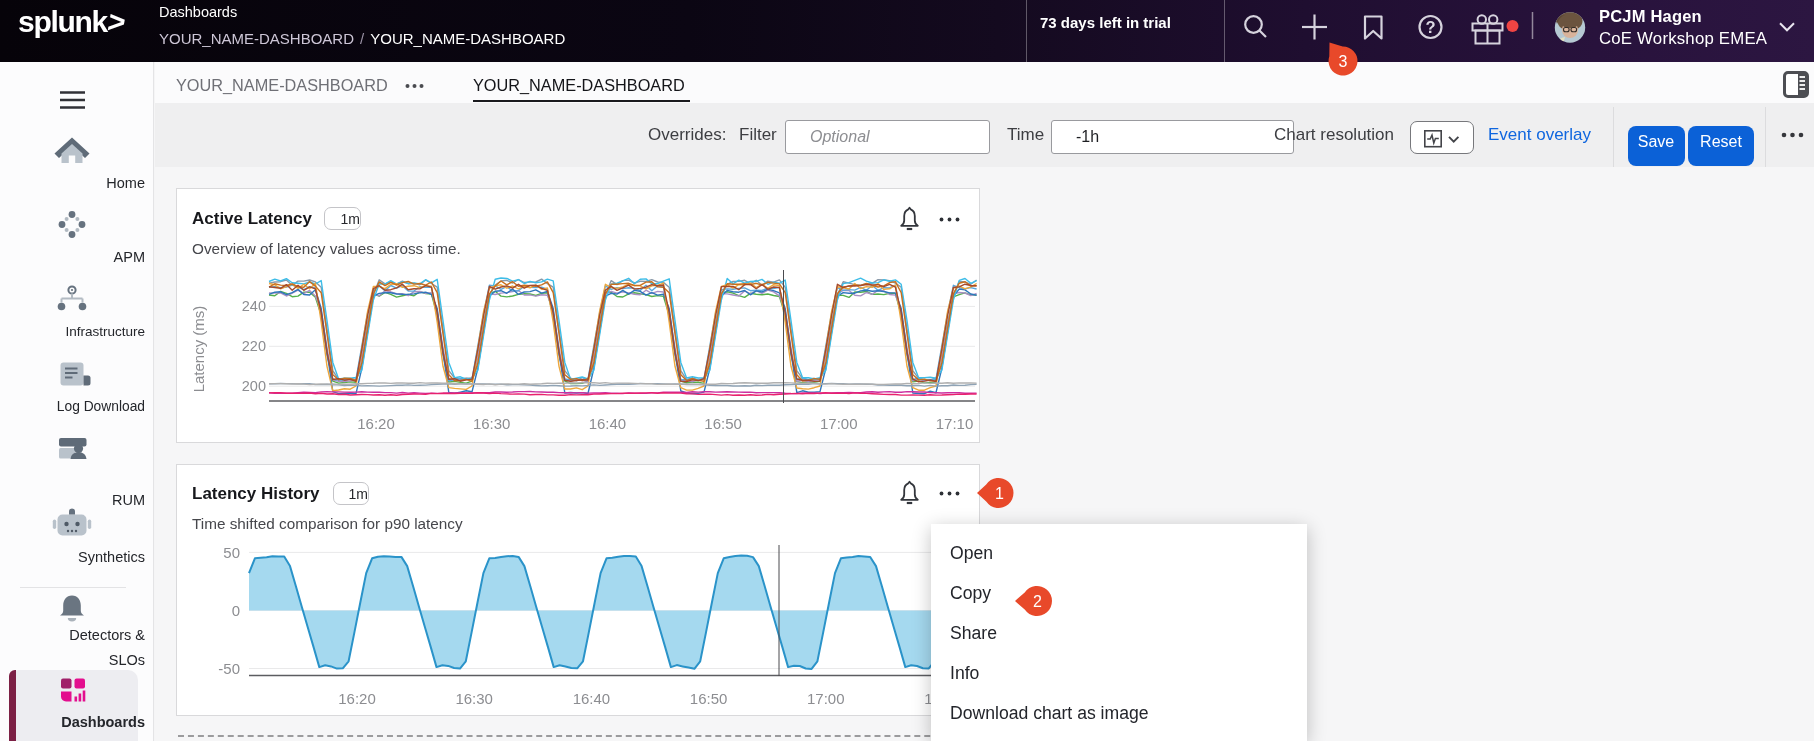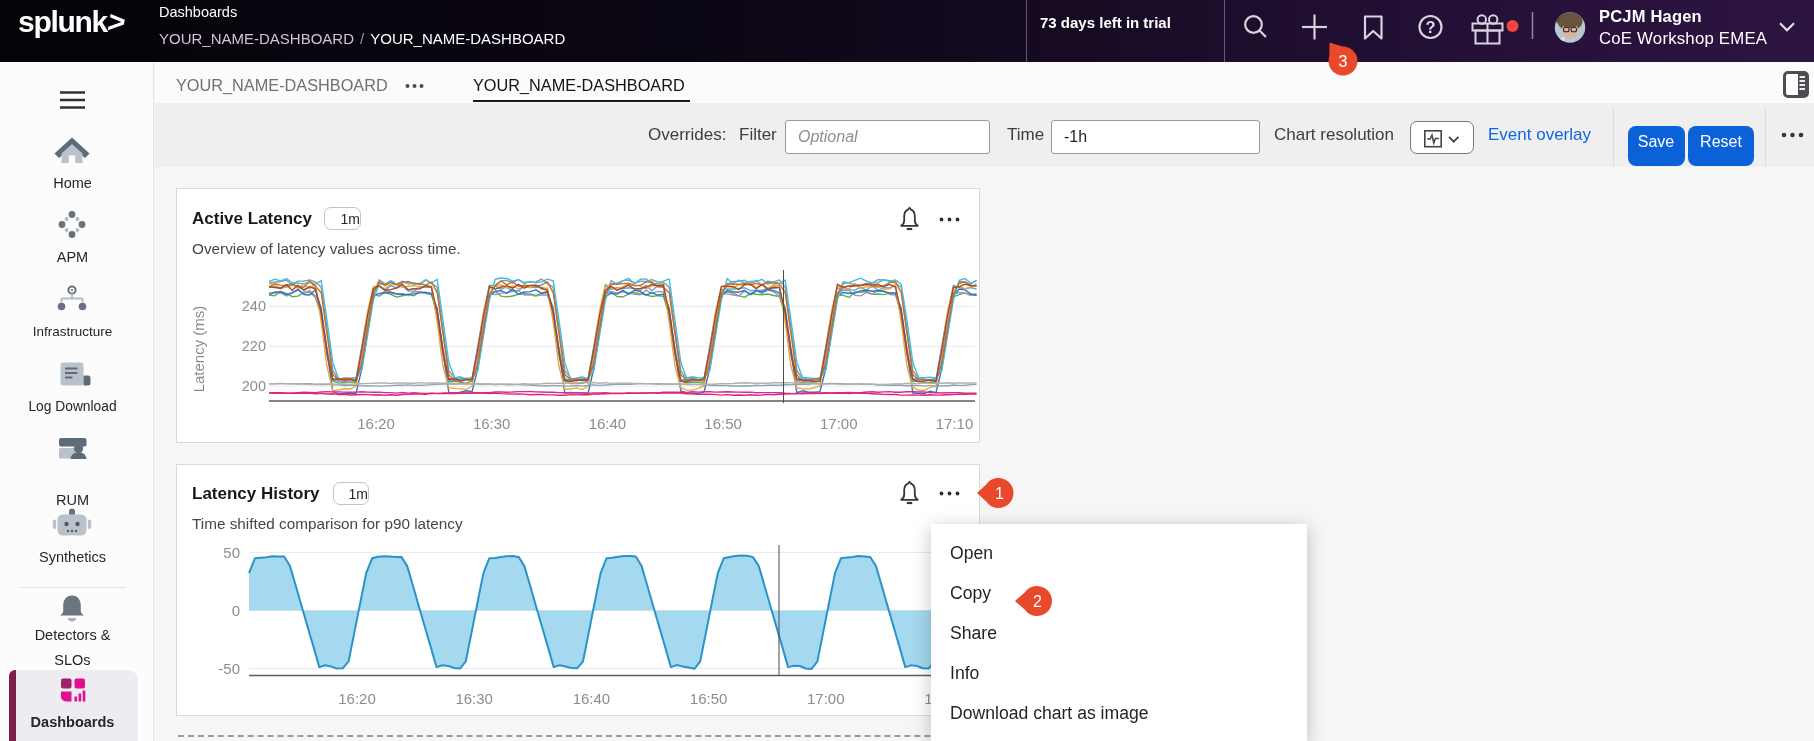--- a/index.html
+++ b/index.html
@@ -10,33 +10,33 @@
 #logo .gt{display:inline-block;transform:skewX(-10deg);margin-left:1px}
 #crumb1{position:absolute;left:159px;top:4px;font-size:14.5px;color:#ffffff}
 #crumb2{position:absolute;left:159px;top:30px;font-size:15px;color:#cdc6d6}
 #crumb2 b{color:#fff;font-weight:normal}
 #crumb2 .sl{color:#9b93a6;padding:0 6px}
 #trial{position:absolute;left:1040px;top:14px;font-size:15px;font-weight:bold;color:#fff}
 #uname{position:absolute;left:1599px;top:7px;font-size:16.5px;font-weight:bold;color:#fff;letter-spacing:0.2px}
 #uorg{position:absolute;left:1599px;top:29px;font-size:16.8px;color:#fff;letter-spacing:0.2px}
 
 #sidebar{position:absolute;left:0;top:62px;width:154px;height:679px;background:#fcfcfd;border-right:1px solid #e4e4e6}
-.sblabel{position:absolute;width:145px;text-align:center;font-size:14.5px;color:#24262b}
+.sblabel{position:absolute;width:145px;text-align:right;font-size:14.5px;color:#24262b}
 #sbdiv{position:absolute;left:20px;top:587px;width:106px;height:1px;background:#e3e3e5}
 #sbactive{position:absolute;left:9px;top:670px;width:129px;height:71px;background:#ededf1;border-radius:10px 10px 0 0}
 #sbaccent{position:absolute;left:9px;top:670px;width:7px;height:71px;background:#7c2045;border-radius:6px 0 0 0}
 
 #tabrow{position:absolute;left:155px;top:62px;width:1659px;height:41px;background:#fbfbfc}
 #tab1{position:absolute;left:176px;top:76px;font-size:16.3px;color:#6f7076}
 #tab2{position:absolute;left:473px;top:76px;font-size:16.3px;color:#141519}
 #tabul{position:absolute;left:473px;top:100px;width:217px;height:2px;background:#1a1a1e}
 
 #toolbar{position:absolute;left:155px;top:103px;width:1659px;height:64px;background:#efeff0}
 .tlab{position:absolute;top:125px;font-size:17px;color:#3d3e42}
-.tinput{position:absolute;top:120px;height:34px;background:#fff;border:1px solid #999a9e;border-radius:3px;font-size:16px;color:#1d1e22;line-height:32px;padding-left:12px}
+.tinput{position:absolute;top:120px;height:34px;background:#fff;border:1px solid #999a9e;border-radius:3px;font-size:16px;color:#1d1e22;line-height:32px;padding-left:24px}
 .vsep{position:absolute;top:107px;width:1px;height:60px;background:#dcdcde}
 .btn{position:absolute;top:126px;height:40px;background:#0b61d7;border-radius:8px;color:#fff;font-size:16px;text-align:center;line-height:32px}
 
 .card{position:absolute;background:#fff;border:1px solid #d9d9db}
 .ctitle{position:absolute;font-size:17px;font-weight:bold;color:#17181c}
 .csub{position:absolute;font-size:15.3px;color:#46474c}
 .chip{position:absolute;border:1px solid #c4c4c8;border-radius:7px;font-size:14px;color:#27282c;text-align:right}
 
 #menu{position:absolute;left:931px;top:524px;width:376px;height:217px;background:#fff;box-shadow:0 4px 18px rgba(0,0,0,.24)}
 .mitem{position:absolute;left:950px;font-size:17.6px;color:#23252b}
@@ -64,21 +64,21 @@
       <line x1="16.5" y1="14" x2="22" y2="14"></line>
       <line x1="16.5" y1="18" x2="22" y2="18"></line>
     </g>
 </svg>
 
 <div id="toolbar"></div>
 <div class="tlab" style="left:648px">Overrides:</div>
 <div class="tlab" style="left:739px">Filter</div>
 <div class="tinput" style="left:785px;width:205px;font-style:italic;color:#8d8e92">Optional</div>
 <div class="tlab" style="left:1007px">Time</div>
-<div class="tinput" style="left:1051px;width:209px">-1h</div>
+<div class="tinput" style="left:1051px;width:243px">-1h</div>
 <div class="tlab" style="left:1274px">Chart resolution</div>
 <div class="abs" style="left:1409.5px;top:121px;width:64px;height:33px;background:#fff;border:1px solid #77787c;border-radius:7px"></div>
 <svg class="abs" style="left:1424px;top:130px" width="36" height="18" viewBox="0 0 36 18">
   <rect x="0.8" y="0.8" width="16.4" height="15.9" fill="none" stroke="#434449" stroke-width="1.6"></rect>
   <polyline points="3.2,9 6.2,9 8,5 9.8,13 11.4,8.6 14.8,8.6" fill="none" stroke="#434449" stroke-width="1.5"></polyline>
   <polyline points="25,6.8 29.7,11.6 34.4,6.8" fill="none" stroke="#434449" stroke-width="1.9"></polyline>
 </svg>
 <div class="tlab" style="left:1488px;color:#0f66df">Event overlay</div>
 <div class="vsep" style="left:1613px"></div>
 <div class="btn" style="left:1627.5px;width:57px">Save</div>

